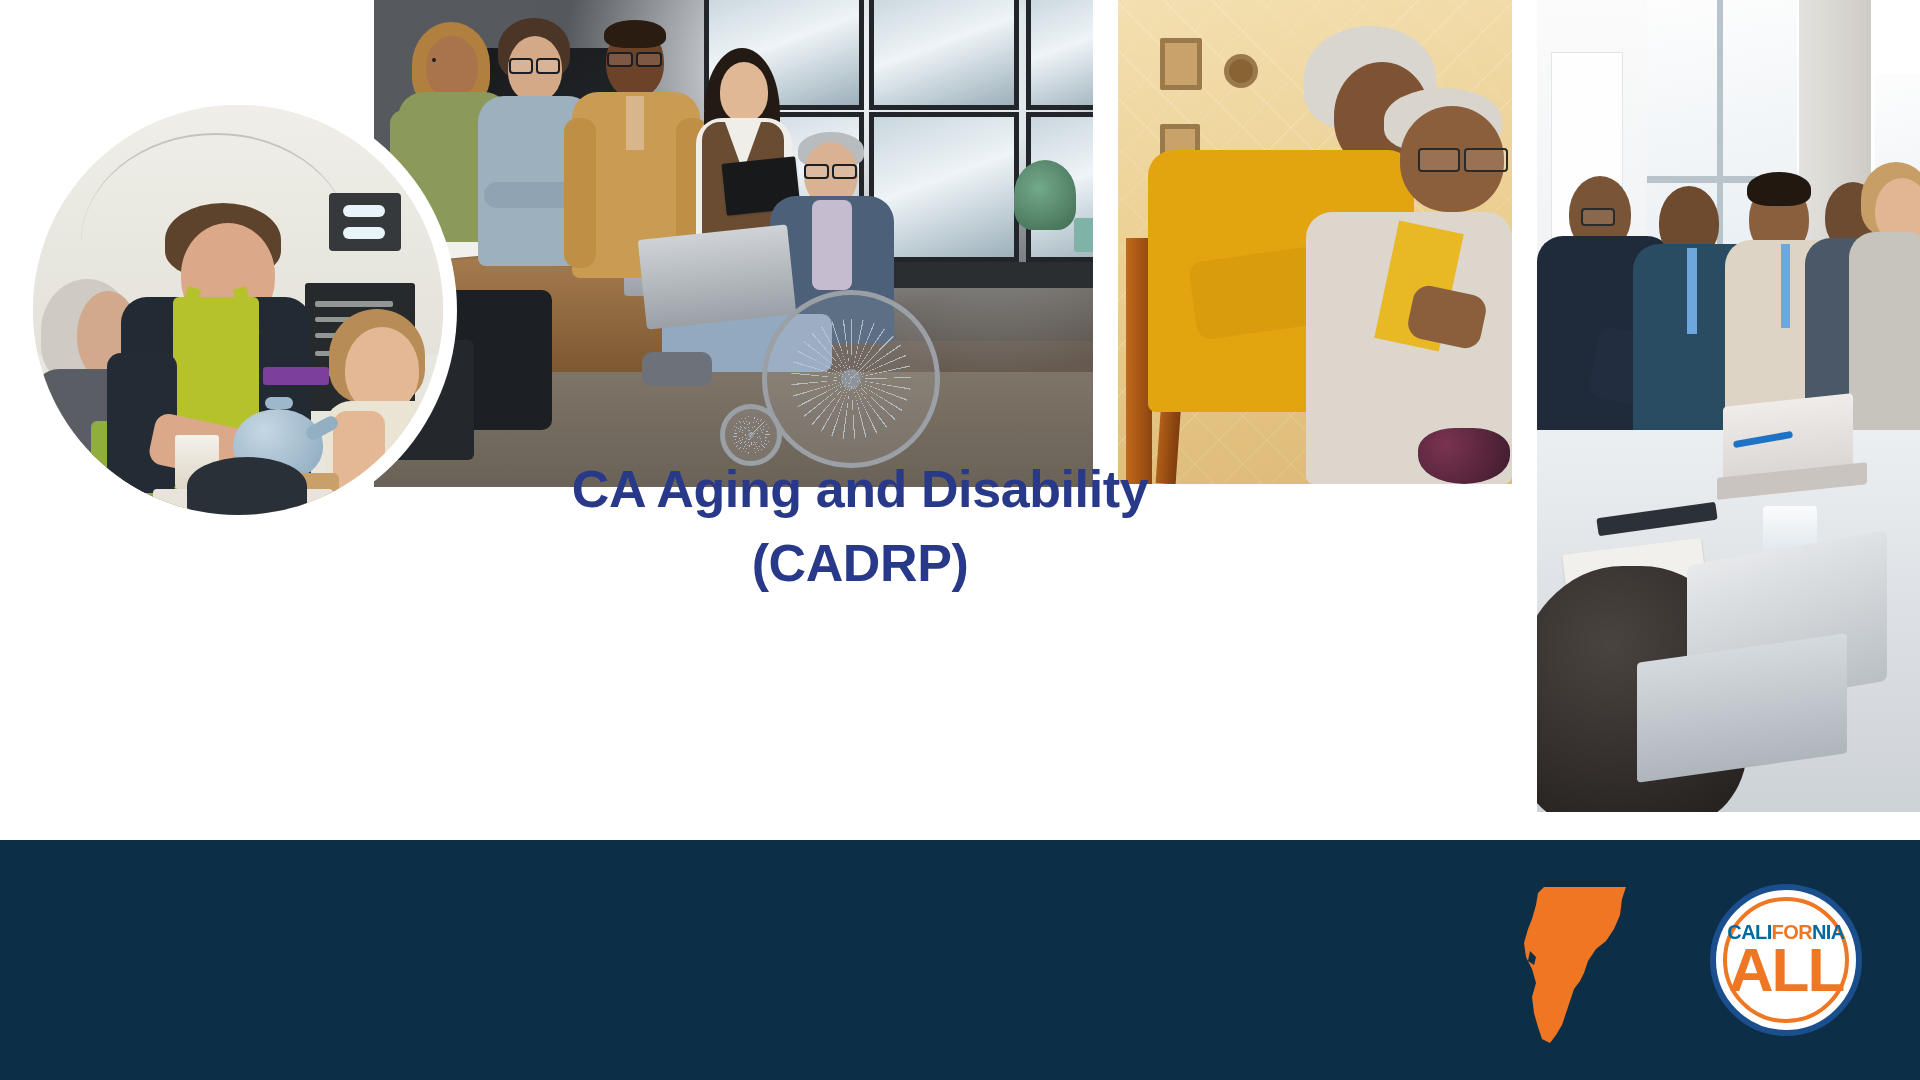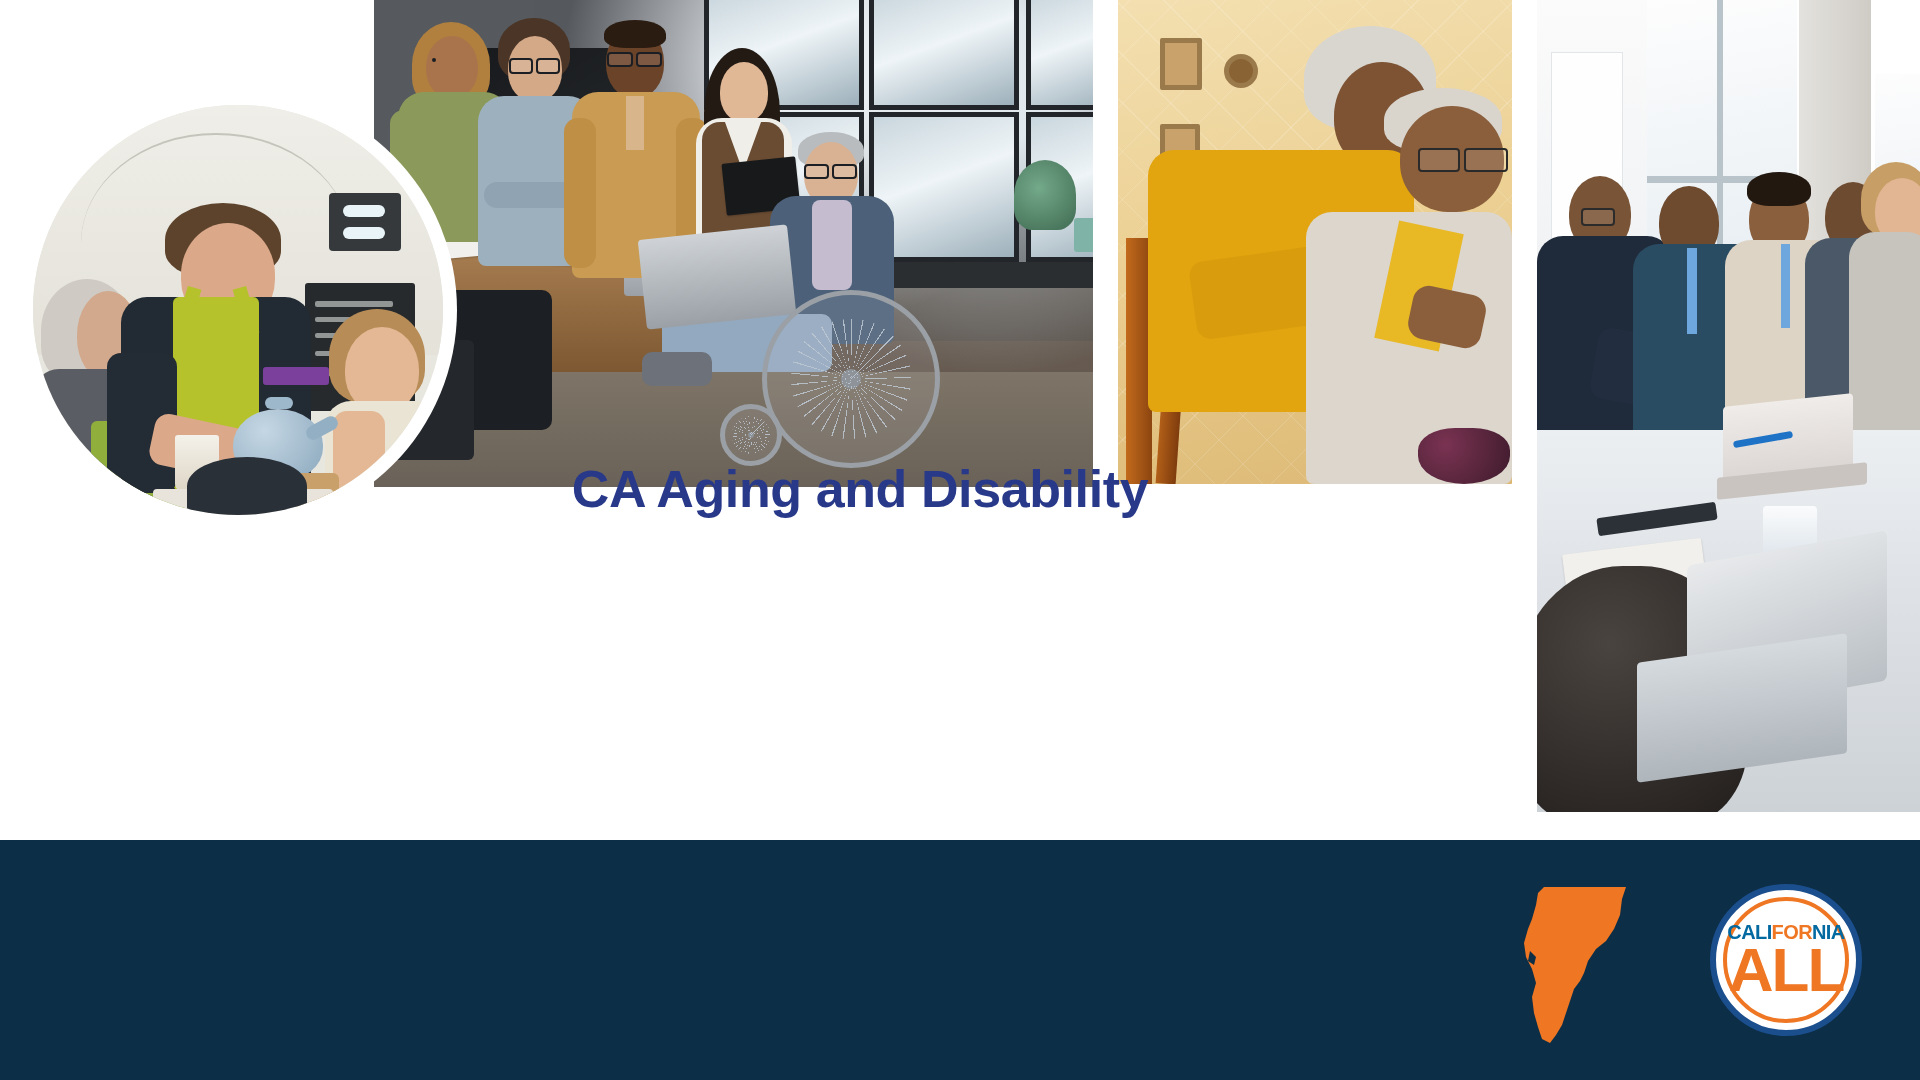--- a/index.html
+++ b/index.html
@@ -407,20 +407,21 @@
       <div class="mug" style="left:142px;top:330px;width:44px;height:56px;"></div>
       <div style="position:absolute;left:196px;top:368px;width:110px;height:34px;background:#c9a06a;border-radius:6px;"></div>
       <div style="position:absolute;left:120px;top:384px;width:180px;height:26px;background:#e8e4dc;border-radius:4px;"></div>
       <div style="position:absolute;left:154px;top:352px;width:120px;height:58px;background:#2a3038;border-radius:50% 50% 8px 8px;"></div>
       <div style="position:absolute;left:230px;top:262px;width:66px;height:18px;background:#7b3f9c;border-radius:3px;"></div>
     </div>
   </div>
 
   <div id="title-block">
     <div class="line">CA Aging and Disability</div>
+    <div class="line">(CADRP)</div>
   </div>
 
   <div id="footer-bar">
     <div id="footer-logos">
 
       <div id="logo-calhhs">
         <svg id="ca-state-shape" viewBox="0 0 116 160" xmlns="http://www.w3.org/2000/svg" aria-hidden="true">
           <path d="M22 2 L104 2 L100 14 L98 30 L92 44 L84 56 L74 64 L66 76
                    L62 88 L58 96 L52 104 L48 116 L44 128 L40 140 L34 150
                    L28 158 L20 154 L16 142 L12 128 L10 112 L14 98 L10 84

